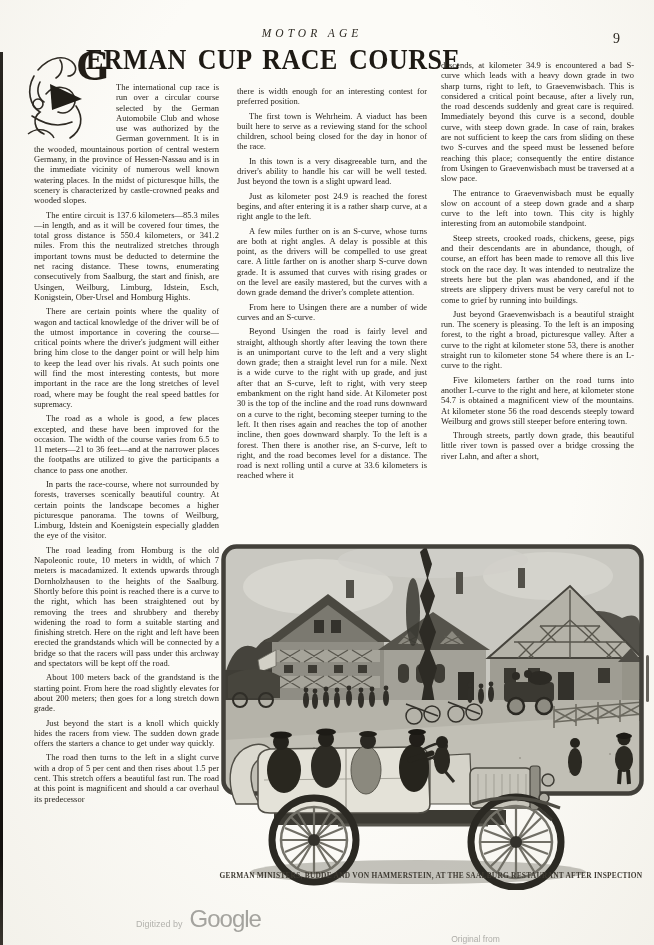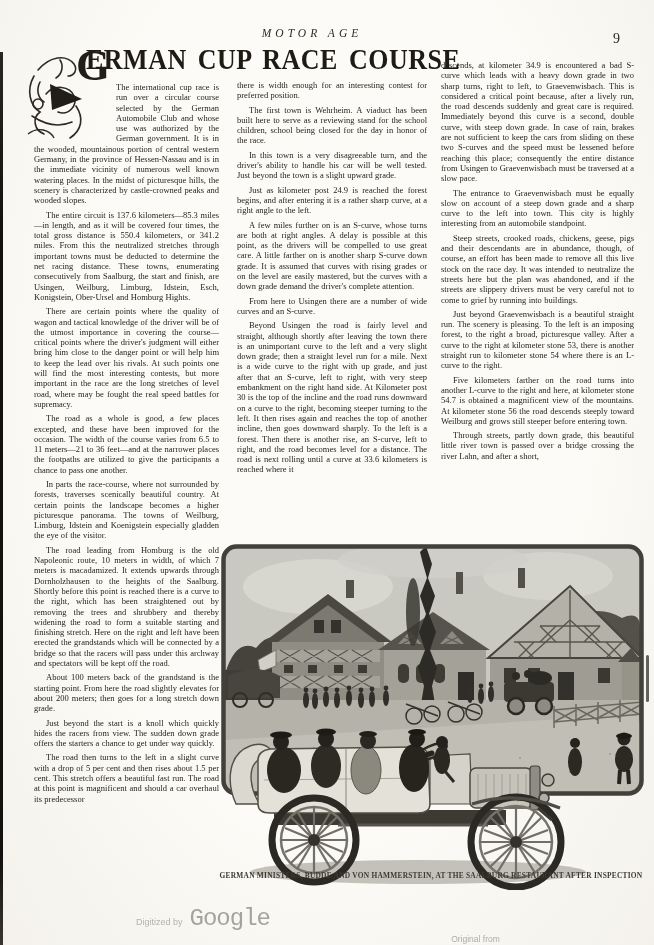--- a/index.html
+++ b/index.html
@@ -25,32 +25,32 @@
 
   .title { position:absolute; left:86px; top:44px; margin:0; font-size:26px; font-weight:bold;
     letter-spacing:0.5px; word-spacing:4px; white-space:nowrap; color:#1e1a14;
     transform:scaleY(1.1); transform-origin:top left; }
 
   .col { position:absolute; text-align:justify; font-size:8.5px; line-height:10.3px;
     color:#28241d; overflow:hidden; word-spacing:0.2px; }
   .col p { margin:4px; text-indent:12px; }
   .col p.cont { text-indent:0; }
   .col-left   { left:30px;  top:78px; width:193px; height:826px; }
-  .col-middle { left:233px; top:76px; width:198px; height:460px; }
+  .col-middle { left:233px; top:82px; width:198px; height:460px; }
   .col-right  { left:437px; top:56px; width:201px; height:484px; }
   .ornament-spacer { float:left; width:86px; height:58px; }
 
   .photo-svg { position:absolute; left:218px; top:542px; width:430px; height:348px; }
 
   .caption { position:absolute; left:214px; top:871px; width:434px; text-align:center;
     font-size:7.4px; line-height:9.6px; letter-spacing:0.25px; color:#3e3a32;font-weight:bold; }
 
   .footer-left { position:absolute; left:136px; top:905px; display:flex; align-items:baseline;
     gap:7px; font-family:"Liberation Sans", sans-serif; font-size:9px; color:#b3b2ad; }
-  .footer-left .google { font-family:Liberation Mono, monospace; font-size:24px;
+  .footer-left .google { font-family:Liberation Sans, sans-serif; font-size:24px;
     color:#a4a39e; letter-spacing:-1px; }
   .footer-right { position:absolute; left:378px; top:906px; width:195px; text-align:center;
     font-family:"Liberation Sans", sans-serif; color:#aeada8;margin-top:28px; }
   .footer-right .orig { font-size:8.5px; }
   .footer-right .inst { font-size:15px; letter-spacing:0.8px; color:#8f8e89; margin-top:3px; }
 </style>
 </head>
 <body>
 
 <div class="page">
@@ -90,21 +90,21 @@
     <p>In parts the race-course, where not surrounded by forests, traverses scenically beautiful country.  At certain points the landscape becomes a higher picturesque panorama.  The towns of Weilburg, Limburg, Idstein and Koenigstein especially gladden the eye of the visitor.</p>
     <p>The road leading from Homburg is the old Napoleonic route, 10 meters in width, of which 7 meters is macadamized.  It extends upwards through Dornholzhausen to the heights of the Saalburg.  Shortly before this point is reached there is a curve to the right, which has been straightened out by removing the trees and shrubbery and thereby widening the road to form a suitable starting and finishing stretch.  Here on the right and left have been erected the grandstands which will be connected by a bridge so that the racers will pass under this archway and spectators will be kept off the road.</p>
     <p>About 100 meters back of the grandstand is the starting point.  From here the road slightly elevates for about 200 meters; then goes for a long stretch down grade.</p>
     <p>Just beyond the start is a knoll which quickly hides the racers from view.  The sudden down grade offers the starters a chance to get under way quickly.</p>
     <p>The road then turns to the left in a slight curve with a drop of 5 per cent and then rises about 1.5 per cent. This stretch offers a beautiful fast run.  The road at this point is magnificent and should a car overhaul its predecessor</p>
   </div>
 
   <div class="col col-middle">
     <p class="cont">there is width enough for an interesting contest for preferred position.</p>
     <p>The first town is Wehrheim.  A viaduct has been built here to serve as a reviewing stand for the school children, school being closed for the day in honor of the race.</p>
-    <p>In this town is a very disagreeable turn, and the driver's ability to handle his car will be well tested.  Just beyond the town is a slight upward grade.</p>
+    <p>In this town is a very disagreeable turn, and the driver's ability to handle his car will be well tested.  Just beyond the town is a slight upward lead.</p>
     <p>Just as kilometer post 24.9 is reached the forest begins, and after entering it is a rather sharp curve, at a right angle to the left.</p>
     <p>A few miles further on is an S-curve, whose turns are both at right angles.  A delay is possible at this point, as the drivers will be compelled to use great care.  A little farther on is another sharp S-curve down grade.  It is assumed that curves with rising grades or on the level are easily mastered, but the curves with a down grade demand the driver's complete attention.</p>
     <p>From here to Usingen there are a number of wide curves and an S-curve.</p>
     <p>Beyond Usingen the road is fairly level and straight, although shortly after leaving the town there is an unimportant curve to the left and a very slight down grade; then a straight level run for a mile.  Next is a wide curve to the right with up grade, and just after that an S-curve, left to right, with very steep embankment on the right hand side.  At Kilometer post 30 is the top of the incline and the road runs downward on a curve to the right, becoming steeper turning to the left.  It then rises again and reaches the top of another incline, then goes downward sharply.  To the left is a forest.  Then there is another rise, an S-curve, left to right, and the road becomes level for a distance.  The road is next rolling until a curve at 33.6 kilometers is reached where it</p>
   </div>
 
   <div class="col col-right">
     <p class="cont">descends, at kilometer 34.9 is encountered a bad S-curve which leads with a heavy down grade in two sharp turns, right to left, to Graevenwisbach.  This is considered a critical point because, after a lively run, the road descends suddenly and great care is required.  Immediately beyond this curve is a second, double curve, with steep down grade.  In case of rain, brakes are not sufficient to keep the cars from sliding on these two S-curves and the speed must be lessened before reaching this place; consequently the entire distance from Usingen to Graevenwisbach must be traversed at a slow pace.</p>
     <p>The entrance to Graevenwisbach must be equally slow on account of a steep down grade and a sharp curve to the left into town.  This city is highly interesting from an automobile standpoint.</p>
     <p>Steep streets, crooked roads, chickens, geese, pigs and their descendants are in abundance, though, of course, an effort has been made to remove all this live stock on the race day.  It was intended to neutralize the streets here but the plan was abandoned, and if the streets are slippery drivers must be very careful not to come to grief by running into buildings.</p>

